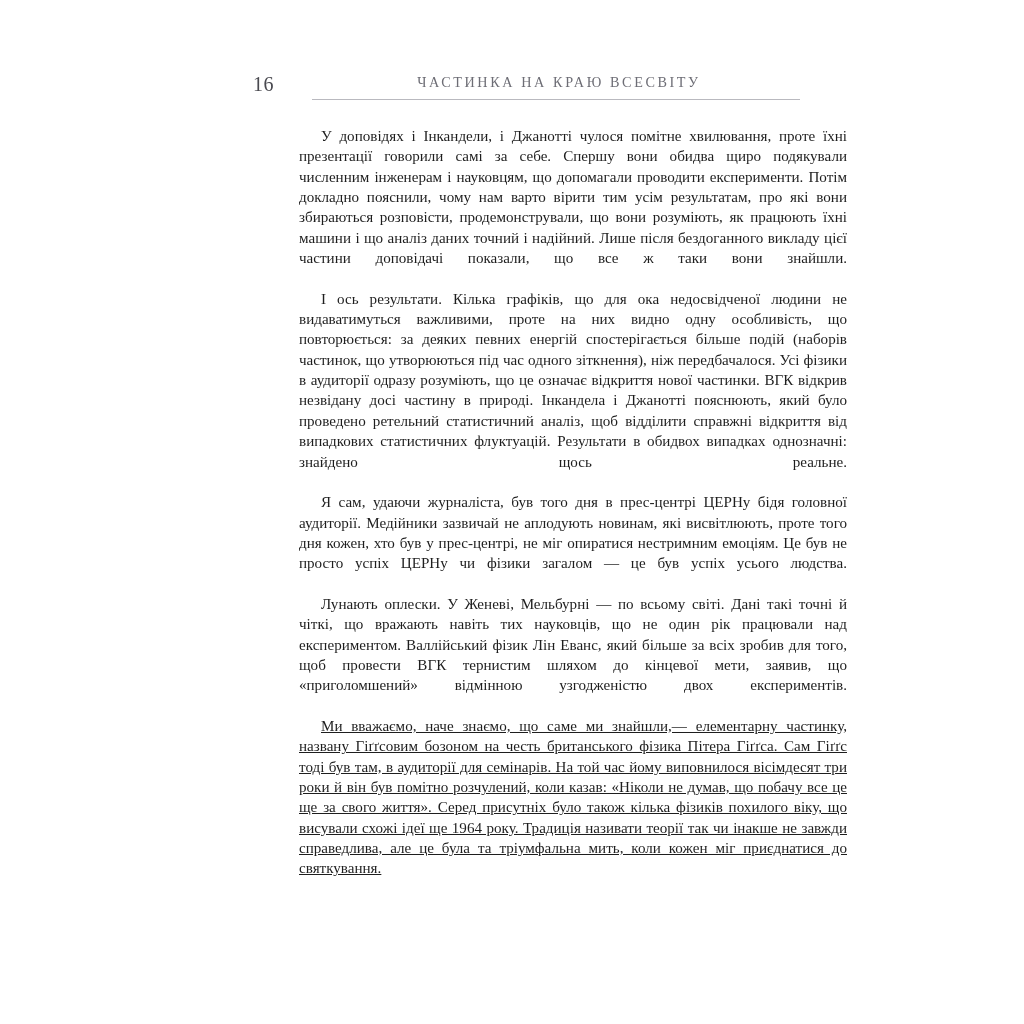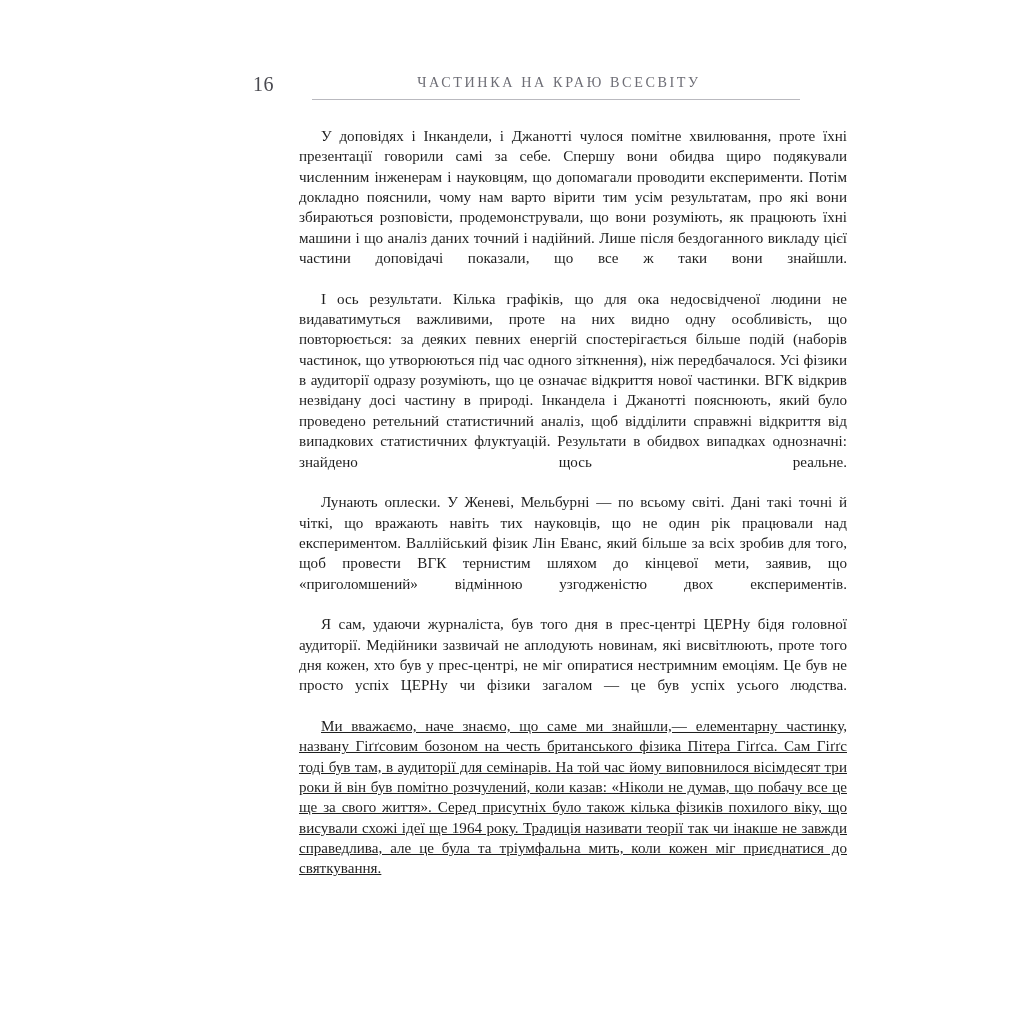--- a/index.html
+++ b/index.html
@@ -108,18 +108,18 @@
     <span class="folio">16</span>
     <div class="running-title-wrap">
       <span class="running-title">ЧАСТИНКА НА КРАЮ ВСЕСВІТУ</span>
     </div>
     <div class="header-rule"></div>
   </div>
 
   <div class="body-text">
     <p>У доповідях і Інкандели, і Джанотті чулося помітне хвилювання, проте їхні презентації говорили самі за себе. Спершу вони обидва щиро подякували численним інженерам і науковцям, що допомагали проводити експерименти. Потім докладно пояснили, чому нам варто вірити тим усім результатам, про які вони збираються розповісти, продемонстрували, що вони розуміють, як працюють їхні машини і що аналіз даних точний і надійний. Лише після бездоганного викладу цієї частини доповідачі показали, що все ж таки вони знайшли.</p>
     <p>І ось результати. Кілька графіків, що для ока недосвідченої людини не видаватимуться важливими, проте на них видно одну особливість, що повторюється: за деяких певних енергій спостерігається більше подій (наборів частинок, що утворюються під час одного зіткнення), ніж передбачалося. Усі фізики в аудиторії одразу розуміють, що це означає відкриття нової частинки. ВГК відкрив незвідану досі частину в природі. Інкандела і Джанотті пояснюють, який було проведено ретельний статистичний аналіз, щоб відділити справжні відкриття від випадкових статистичних флуктуацій. Результати в обидвох випадках однозначні: знайдено щось реальне.</p>
+    <p>Я сам, удаючи журналіста, був того дня в прес-центрі ЦЕРНу бідя головної аудиторії. Медійники зазвичай не аплодують новинам, які висвітлюють, проте того дня кожен, хто був у прес-центрі, не міг опиратися нестримним емоціям. Це був не просто успіх ЦЕРНу чи фізики загалом — це був успіх усього людства.</p>
     <p>Лунають оплески. У Женеві, Мельбурні — по всьому світі. Дані такі точні й чіткі, що вражають навіть тих науковців, що не один рік працювали над експериментом. Валлійський фізик Лін Еванс, який більше за всіх зробив для того, щоб провести ВГК тернистим шляхом до кінцевої мети, заявив, що «приголомшений» відмінною узгодженістю двох експериментів.</p>
-    <p>Я сам, удаючи журналіста, був того дня в прес-центрі ЦЕРНу бідя головної аудиторії. Медійники зазвичай не аплодують новинам, які висвітлюють, проте того дня кожен, хто був у прес-центрі, не міг опиратися нестримним емоціям. Це був не просто успіх ЦЕРНу чи фізики загалом — це був успіх усього людства.</p>
     <p>Ми вважаємо, наче знаємо, що саме ми знайшли,— елементарну частинку, названу Гіґґсовим бозоном на честь британського фізика Пітера Гіґґса. Сам Гіґґс тоді був там, в аудиторії для семінарів. На той час йому виповнилося вісімдесят три роки й він був помітно розчулений, коли казав: «Ніколи не думав, що побачу все це ще за свого життя». Серед присутніх було також кілька фізиків похилого віку, що висували схожі ідеї ще 1964 року. Традиція називати теорії так чи інакше не завжди справедлива, але це була та тріумфальна мить, коли кожен міг приєднатися до святкування.</p>
   </div>
 
 </div>
 
 </body></html>

